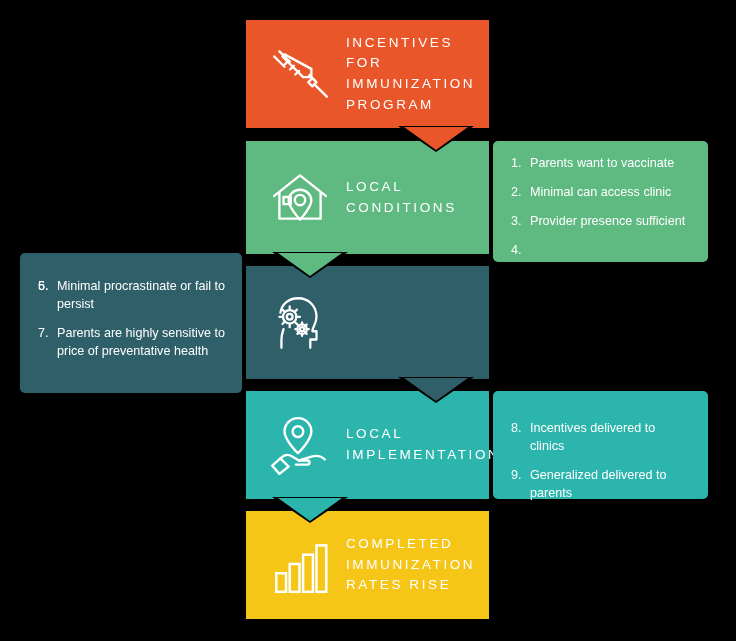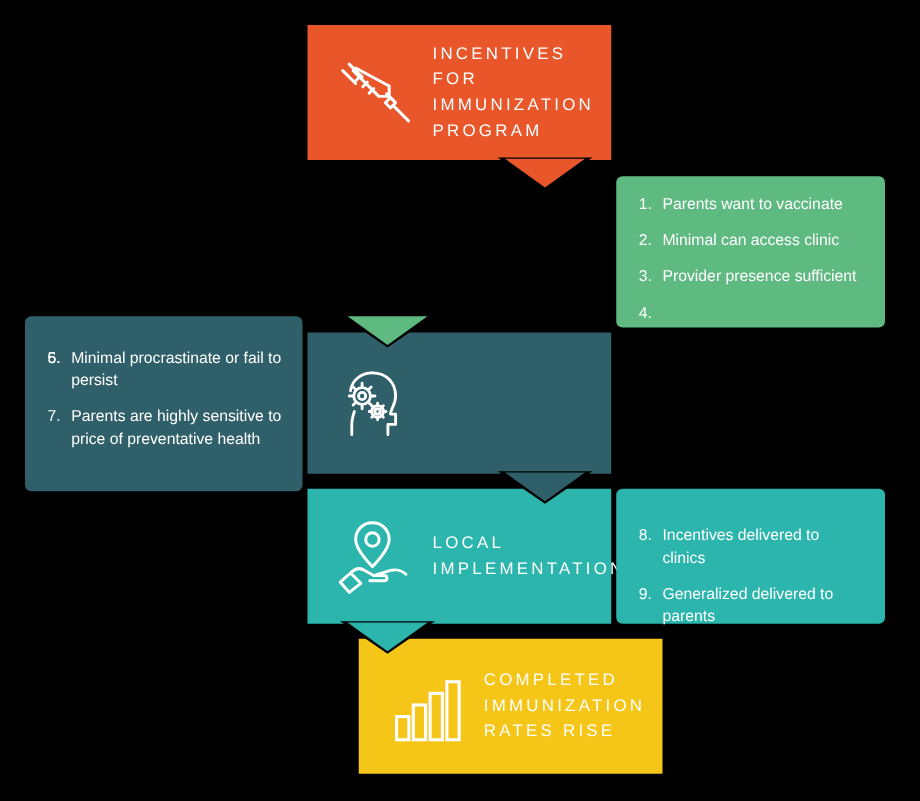--- a/index.html
+++ b/index.html
@@ -56,20 +56,35 @@
           <path d="M46 42 L58 54"></path>
         </svg>
       </span>
       <span class="mtitle">Incentives for Immunization Program</span>
     </div>
   </div>
 
   <div class="chevgap" style="left:398px;top:126px;border-top:26px solid #000;"></div>
   <div class="chev" style="left:404px;top:127px;border-top:23px solid #E8562A;"></div>
 
+  <div class="mainbox" id="box2" style="top:141px;height:113px;">
+    <div class="body" style="background:#5FBA82;"></div>
+    <div class="inner">
+      <span class="icon">
+        <svg viewBox="0 0 64 64" fill="none" stroke="#ffffff" stroke-width="2.3" stroke-linecap="round" stroke-linejoin="round">
+          <path d="M7 30 L32 10 L57 30"></path>
+          <path d="M12 27 L12 52 L52 52 L52 27"></path>
+          <path d="M16 31 L23 31 L23 38 L16 38 Z"></path>
+          <path d="M32 24 C25.5 24 21 29 21 34.5 C21 41 32 53 32 53 C32 53 43 41 43 34.5 C43 29 38.5 24 32 24 Z"></path>
+          <circle cx="32" cy="34" r="5"></circle>
+        </svg>
+      </span>
+      <span class="mtitle">Local Conditions</span>
+    </div>
+  </div>
   <div class="chevgap" style="left:272px;top:252px;border-top:26px solid #000;"></div>
   <div class="chev" style="left:278px;top:253px;border-top:23px solid #5FBA82;"></div>
 
   <div class="mainbox" id="box3" style="top:266px;height:113px;">
     <div class="body" style="background:#2F5F68;"></div>
     <div class="inner">
       <span class="icon">
         <svg viewBox="0 0 64 64" fill="none" stroke="#ffffff" stroke-width="2.2" stroke-linecap="round" stroke-linejoin="round">
           <path d="M30 8 C41 8 48 16 48 26 C48 33 44 36 44 40 L48 40 L48 48 L42 48 L42 56"></path>
           <path d="M30 8 C21 8 14 14 13 22"></path>
@@ -105,21 +120,21 @@
           <path d="M31 47 L44 43 C48 42 53 43 56 46"></path>
           <path d="M13 45 L21 53 L12 60 L5 52 Z"></path>
         </svg>
       </span>
       <span class="mtitle">Local Implementation</span>
     </div>
   </div>
   <div class="chevgap" style="left:272px;top:497px;border-top:26px solid #000;"></div>
   <div class="chev" style="left:278px;top:498px;border-top:23px solid #2CB5AC;"></div>
 
-  <div class="mainbox" id="box5" style="top:511px;height:108px;margin-left:41px;">
+  <div class="mainbox" id="box5" style="top:511px;height:108px;">
     <div class="body" style="background:#F5C518;"></div>
     <div class="inner">
       <span class="icon">
         <svg viewBox="0 0 64 64" fill="none" stroke="#ffffff" stroke-width="2.4" stroke-linejoin="miter">
           <rect x="9" y="40" width="9.5" height="18"></rect>
           <rect x="22" y="31" width="9.5" height="27"></rect>
           <rect x="35" y="22" width="9.5" height="36"></rect>
           <rect x="48" y="13" width="9.5" height="45"></rect>
         </svg>
       </span>

